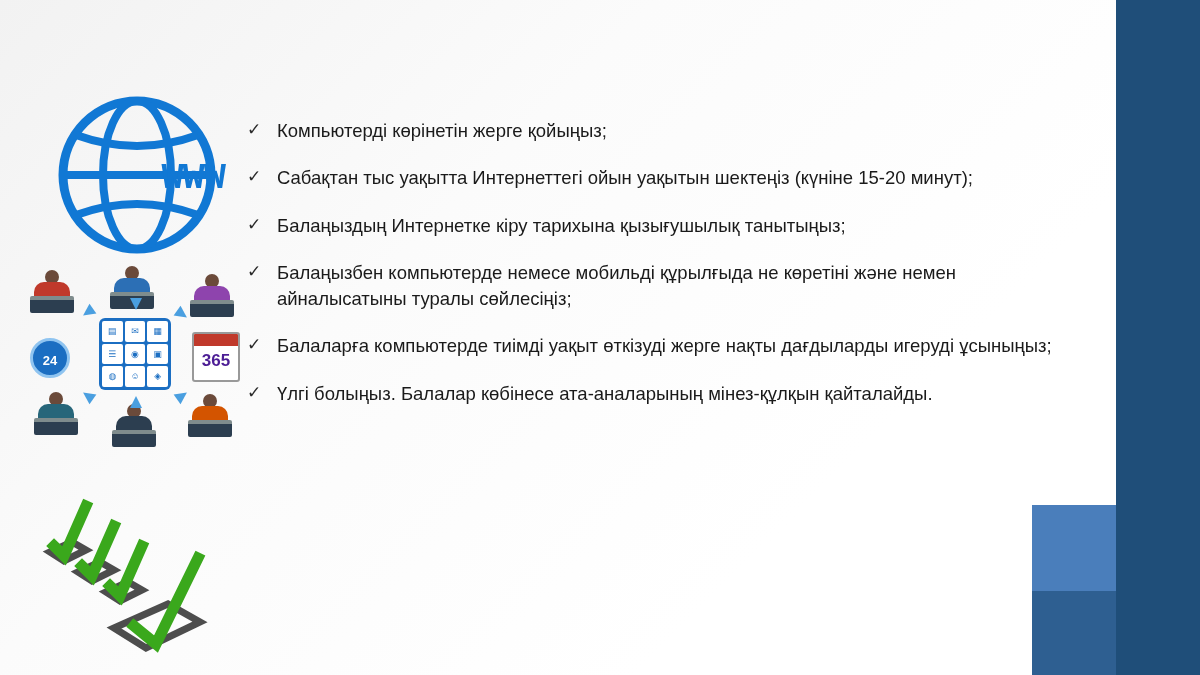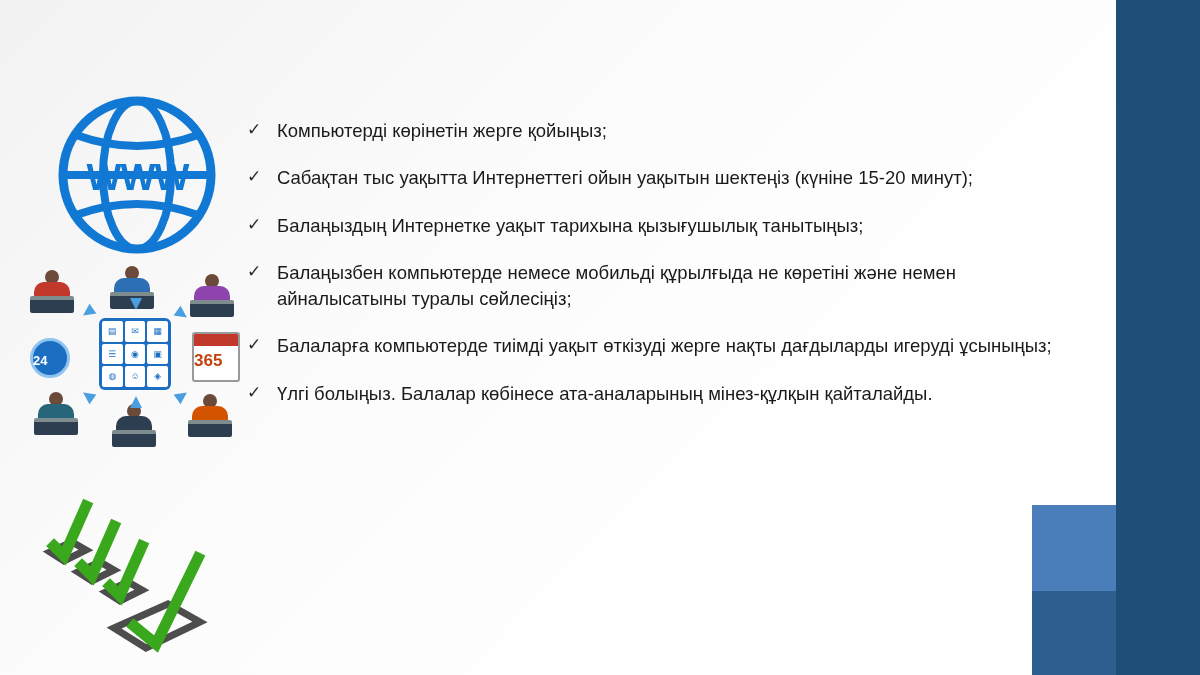--- a/index.html
+++ b/index.html
@@ -67,26 +67,26 @@
     top: 0px;
     width: 175px;
     height: 160px;
   }
   .globe svg { display: block; }
   .www-text {
     position: absolute;
     left: 0;
     top: 62px;
     width: 175px;
-    text-align: center;
+    text-align: right;
     font-size: 37px;
     font-weight: bold;
     color: #1178d4;
     letter-spacing: -1px;
-    font-family: Liberation Sans, sans-serif;
+    font-family: Liberation Mono, monospace;
   }
   
   .collage {
     position: absolute;
     left: 6px;
     top: 175px;
     width: 215px;
     height: 185px;
   }
   .hub {
@@ -160,44 +160,45 @@
     position: absolute;
     left: 4px;
     top: 68px;
     width: 40px;
     height: 40px;
     border-radius: 50%;
     background: #1b6ec2;
     color: #fff;
     font-size: 13px;
     font-weight: bold;
-    text-align: left;
+    text-align: center;
     line-height: 40px;
     border: 3px solid #8fc4f0;
     box-sizing: border-box;
   }
   .cal365 {
     position: absolute;
     left: 166px;
     top: 62px;
     width: 44px;
     height: 46px;
     background: #fff;
     border: 2px solid #999;
     border-radius: 3px;
     overflow: hidden;
   }
   .cal365 .top {
     height: 12px;
     background: #c0392b;
   }
   .cal365 .num {
+    text-align: center;
     font-size: 17px;
     font-weight: bold;
-    color: #c2410c;
+    color: #4c1d95;
     line-height: 30px;
   }
   .arrow {
     position: absolute;
     width: 0; height: 0;
     border-left: 6px solid transparent;
     border-right: 6px solid transparent;
     border-bottom: 12px solid #4a9fe0;
   }
   .a1 { left: 56px;  top: 36px; transform: rotate(-125deg); }
@@ -342,21 +343,21 @@
     <div class="bullet">
       <span class="tick">✓</span>
       <span>Компьютерді көрінетін жерге қойыңыз;</span>
     </div>
     <div class="bullet">
       <span class="tick">✓</span>
       <span>Сабақтан тыс уақытта Интернеттегі ойын уақытын шектеңіз (күніне 15-20 минут);</span>
     </div>
     <div class="bullet">
       <span class="tick">✓</span>
-      <span>Балаңыздың Интернетке уақыт  тарихына қызығушылық  танытыңыз;</span>
+      <span>Балаңыздың Интернетке кіру  тарихына қызығушылық  танытыңыз;</span>
     </div>
     <div class="bullet">
       <span class="tick">✓</span>
       <span>Балаңызбен компьютерде немесе мобильді құрылғыда не көретіні және немен айналысатыны туралы сөйлесіңіз;</span>
     </div>
     <div class="bullet">
       <span class="tick">✓</span>
       <span>Балаларға компьютерде тиімді уақыт өткізуді жерге нақты дағдыларды игеруді ұсыныңыз;</span>
     </div>
     <div class="bullet">

